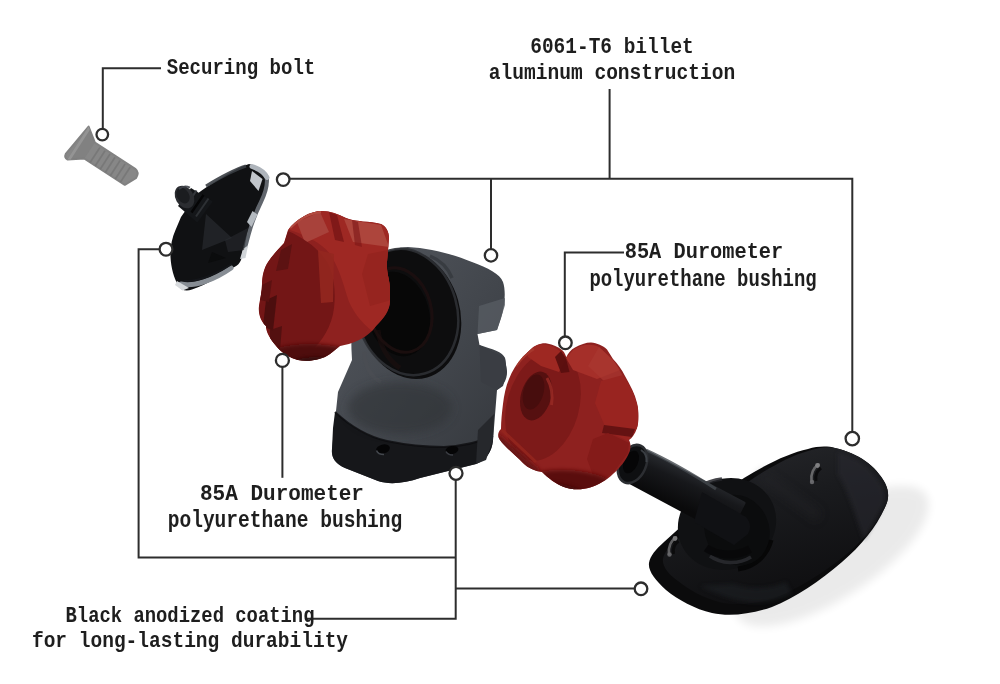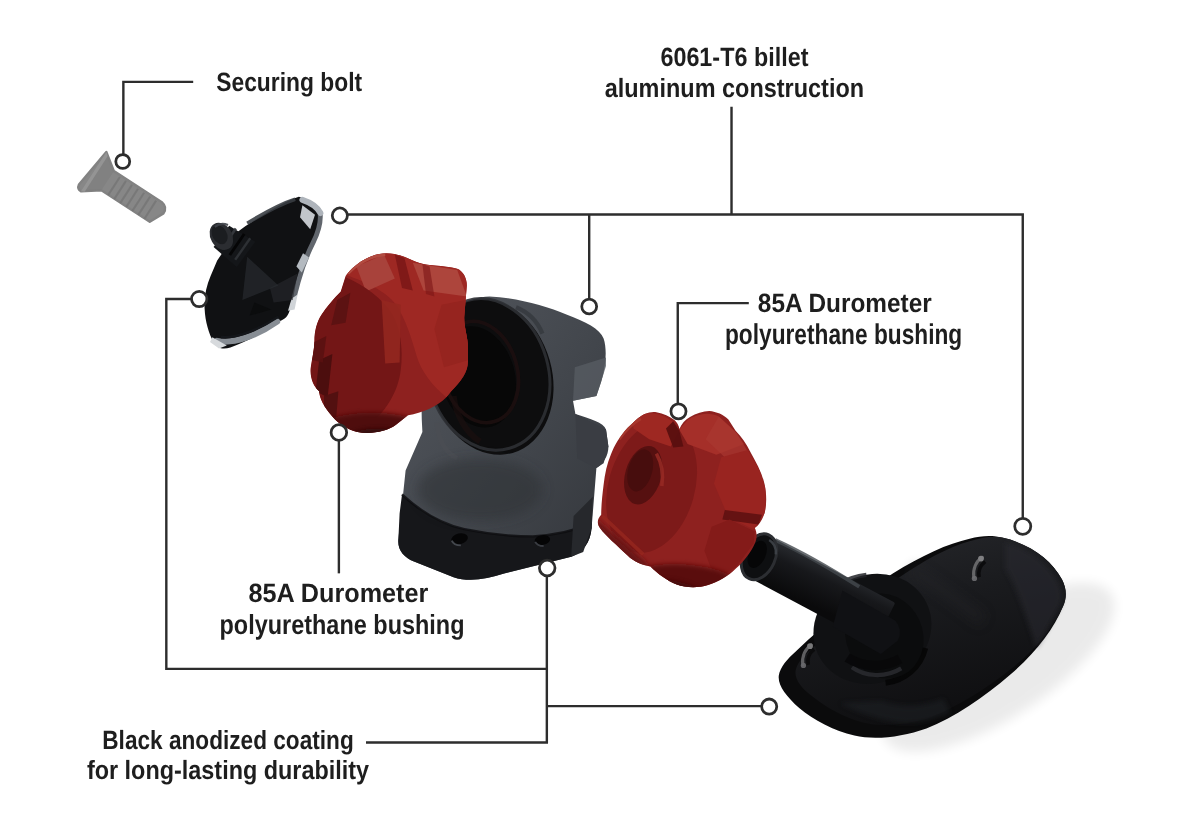--- a/index.html
+++ b/index.html
@@ -1,17 +1,17 @@
 <!DOCTYPE html>
 <html><head>
 <meta charset="utf-8">
 <style>
   html,body{margin:0;padding:0;background:#fff;}
   .stage{position:relative;width:1000px;height:684px;background:#ffffff;overflow:hidden;
-         font-family:Liberation Sans, sans-serif;}
+         font-family:Liberation Mono, monospace;}
   .diagram-svg{position:absolute;left:0;top:0;width:1000px;height:684px;}
   .lbl{position:absolute;white-space:nowrap;font-weight:700;color:#1e1e1e;
        transform:translate(-50%,-50%);transform-origin:center;line-height:1;}
 </style>
 </head>
 <body>
 
 <div class="stage">
 
 <svg class="diagram-svg" viewBox="0 0 1000 684" width="1000" height="684">

